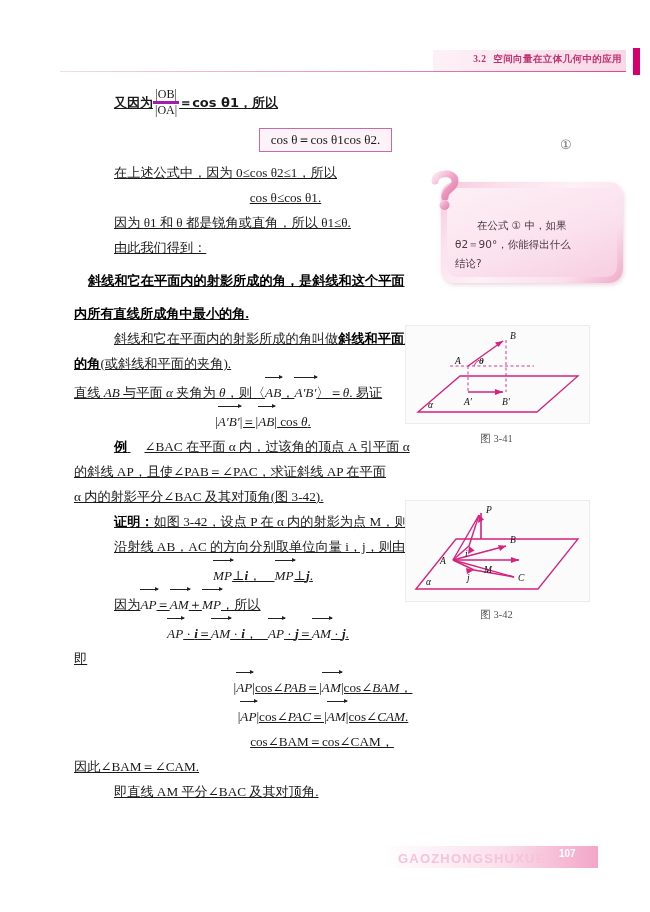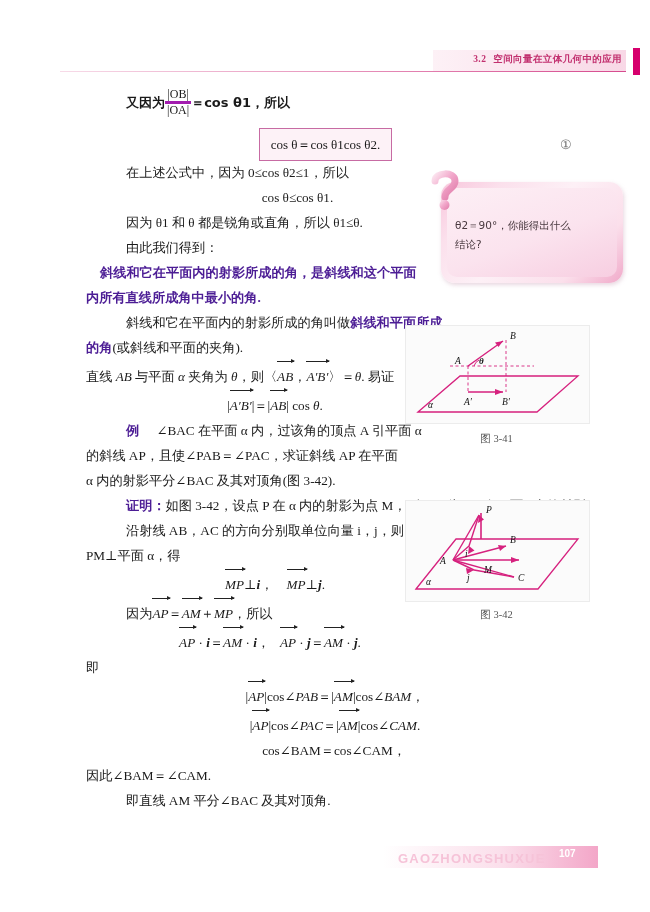--- a/index.html
+++ b/index.html
@@ -17,43 +17,43 @@
   .header-band{position:absolute;right:24px;top:0px;height:21px;width:193px;
     background:linear-gradient(to right,#fdf1f6,#f8d8e6);}
   .header-title{position:absolute;right:28px;top:3px;font-size:9.5px;
     color:#c2306f;letter-spacing:.4px;white-space:nowrap;
     font-family:"Liberation Sans","DejaVu Sans",sans-serif;font-weight:bold;}
   .header-title .sec{margin-right:7px;font-family:"Liberation Serif",serif;font-weight:bold;}
   .header-tab{position:absolute;right:10px;top:-2px;width:7px;height:27px;
     background:#d6006d;}
 
   
-  .col{position:absolute;left:100px;top:88px;width:340px;}
+  .col{position:absolute;left:88px;top:88px;width:340px;text-decoration:underline;}
   .ln{font-size:13.2px;line-height:25px;white-space:nowrap;}
   .ind{padding-left:26px;}
   .ctr{text-align:center;padding-left:0;}
-  .pinkb{color:#4c1d95;font-weight:bold;}
+  .pinkb{color:#000000;font-weight:bold;margin-top:8px;}
   .bold{font-weight:bold;}
   i.v{font-style:italic;}
   .hanb{font-family:"DejaVu Sans","Liberation Sans",sans-serif;font-size:13px;font-weight:bold;}
 
   
   .frac{display:inline-block;vertical-align:-0.62em;text-align:center;font-size:12px;line-height:1.12;}
   .frac .num{display:block;padding:0 2px;}
   .frac .den{display:block;border-top:3px solid #a21caf;padding:0 2px;}
 
   
   .vec{position:relative;display:inline-block;padding-top:1px;margin-top:3px;}
   .vec > .bar{position:absolute;left:0;right:-1px;top:-2px;height:1px;background:#222;}
   .vec > .bar::after{content:"";position:absolute;right:-1px;top:-2.0px;
     border-left:4px solid #222;border-top:2.5px solid transparent;border-bottom:2.5px solid transparent;}
   .vec .t{font-style:italic;}
 
   
-  .fbox{position:absolute;left:259px;top:128px;width:133px;height:33px;
+  .fbox{position:absolute;left:259px;top:128px;width:133px;height:24px;
     background:#fdf2f7;border:1.4px solid #c76ba3;box-sizing:border-box;
     display:flex;align-items:center;justify-content:center;font-size:13px;}
   .circ1{position:absolute;left:560px;top:137px;font-size:13px;color:#6f6f6f;}
 
   
   .callout{position:absolute;left:441px;top:182px;width:182px;height:101px;
     border-radius:14px;
     background:linear-gradient(135deg,#f8c6dc 0%,#fbe0ec 22%,#fdf0f6 48%,#fbdfeb 78%,#f0a9c9 100%);
     box-shadow:1px 2px 4px rgba(190,140,165,.35);}
   .callout-inner{position:absolute;left:6px;top:6px;right:6px;bottom:6px;border-radius:10px;
@@ -123,21 +123,20 @@
       <span class="pinkb">例</span>
       <span style="display:inline-block;width:14px"></span><span>∠BAC 在平面 α 内，过该角的顶点 A 引平面 α</span>
     </div>
     <div class="ln" style="margin-left:-14px;">的斜线 AP，且使∠PAB＝∠PAC，求证斜线 AP 在平面</div>
     <div class="ln" style="margin-left:-14px;">α 内的射影平分∠BAC 及其对顶角(图 3-42).</div>
 
     <div class="ln ind">
       <span class="pinkb">证明：</span><span>如图 3-42，设点 P 在 α 内的射影为点 M，则 AM 为 AP 在平面α 内的射影.</span>
     </div>
     <div class="ln ind">沿射线 AB，AC 的方向分别取单位向量 i，j，则由</div>
-    <div class="ln" style="margin-left:-14px;">PM⊥平面 α，得</div>
     <div class="ln" style="text-align:center;padding-left:10px;"><span class="vec"><span class="bar"></span><span class="t">MP</span></span>⊥<i class="v bold">i</i>，&nbsp;&nbsp;&nbsp;&nbsp;<span class="vec"><span class="bar"></span><span class="t">MP</span></span>⊥<i class="v bold">j</i>.</div>
     <div class="ln ind">因为<span class="vec"><span class="bar"></span><span class="t">AP</span></span>＝<span class="vec"><span class="bar"></span><span class="t">AM</span></span>＋<span class="vec"><span class="bar"></span><span class="t">MP</span></span>，所以</div>
     <div class="ln" style="text-align:center;padding-left:0;"><span class="vec"><span class="bar"></span><span class="t">AP</span></span> · <i class="v bold">i</i>＝<span class="vec"><span class="bar"></span><span class="t">AM</span></span> · <i class="v bold">i</i>，&nbsp;&nbsp;&nbsp;<span class="vec"><span class="bar"></span><span class="t">AP</span></span> · <i class="v bold">j</i>＝<span class="vec"><span class="bar"></span><span class="t">AM</span></span> · <i class="v bold">j</i>.</div>
     <div class="ln" style="margin-left:-14px;">即</div>
     <div class="ln" style="text-align:center;padding-left:130px;">|<span class="vec"><span class="bar"></span><span class="t">AP</span></span>|cos∠<i class="v">PAB</i>＝|<span class="vec"><span class="bar"></span><span class="t">AM</span></span>|cos∠<i class="v">BAM</i>，</div>
     <div class="ln" style="text-align:center;padding-left:130px;">|<span class="vec"><span class="bar"></span><span class="t">AP</span></span>|cos∠<i class="v">PAC</i>＝|<span class="vec"><span class="bar"></span><span class="t">AM</span></span>|cos∠<i class="v">CAM</i>.</div>
     <div class="ln" style="text-align:center;padding-left:128px;">cos∠BAM＝cos∠CAM，</div>
     <div class="ln" style="margin-left:-14px;">因此∠BAM＝∠CAM.</div>
     <div class="ln ind">即直线 AM 平分∠BAC 及其对顶角.</div>
   </div>
@@ -153,20 +152,21 @@
       <linearGradient id="qg" x1="0" y1="0" x2="1" y2="1">
         <stop offset="0" stop-color="#fbe3ee"></stop>
           <stop offset="0.45" stop-color="#f2a8cb"></stop>
         <stop offset="1" stop-color="#e07ba9"></stop>
       </linearGradient>
     </defs>
     <path d="M6 13 C6 4, 26 3, 26 13 C26 21, 16 21, 16 29" fill="none" stroke="url(#qg)" stroke-width="7" stroke-linecap="round"></path>
     <circle cx="15.5" cy="37" r="5" fill="url(#qg)"></circle>
   </svg>
   <div class="qtext">
+    <div class="i2">在公式 ① 中，如果</div>
     <div>θ2＝90°，你能得出什么</div>
     <div>结论?</div>
   </div>
 
   <div class="figbox fig1">
     <svg width="183" height="97" viewBox="0 0 183 97">
       <g stroke="#d6217e" stroke-width="1.3" fill="none">
         <path d="M12 86 L54 50 L172 50 L131 86 Z"></path>
         <path d="M62 40 L97 15" stroke-width="1.4"></path>
         <path d="M97 15 l-8 1.5 l3.5 4.5 z" fill="#d6217e" stroke="none"></path>

